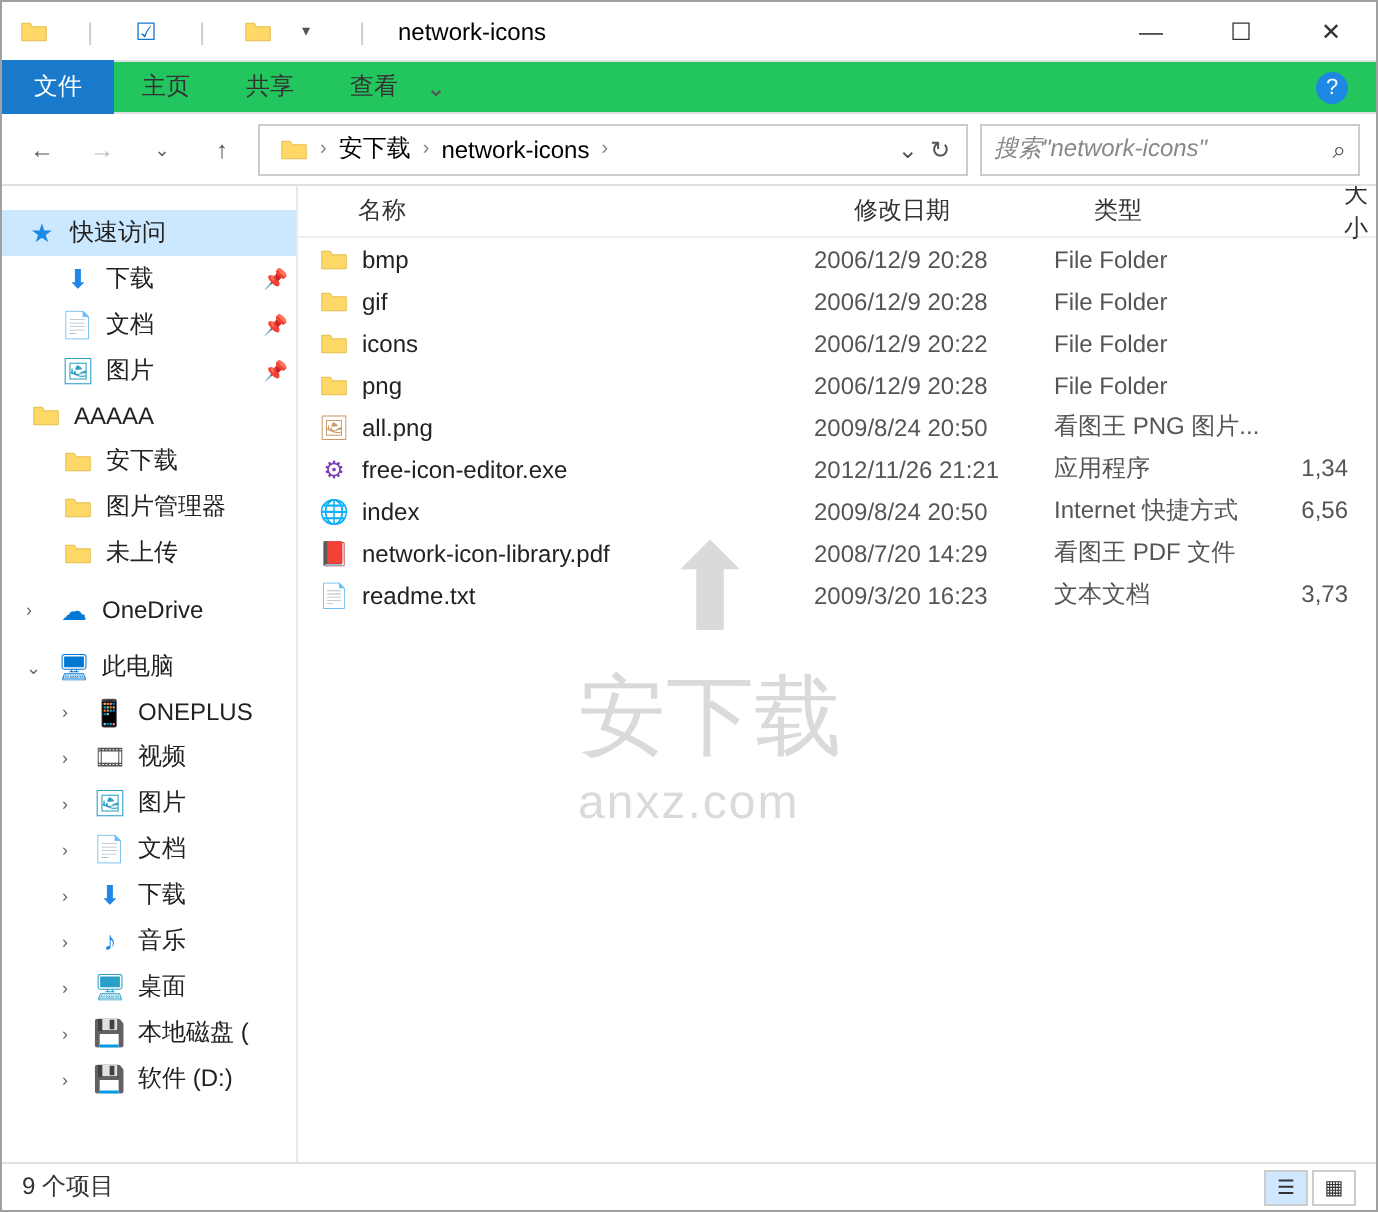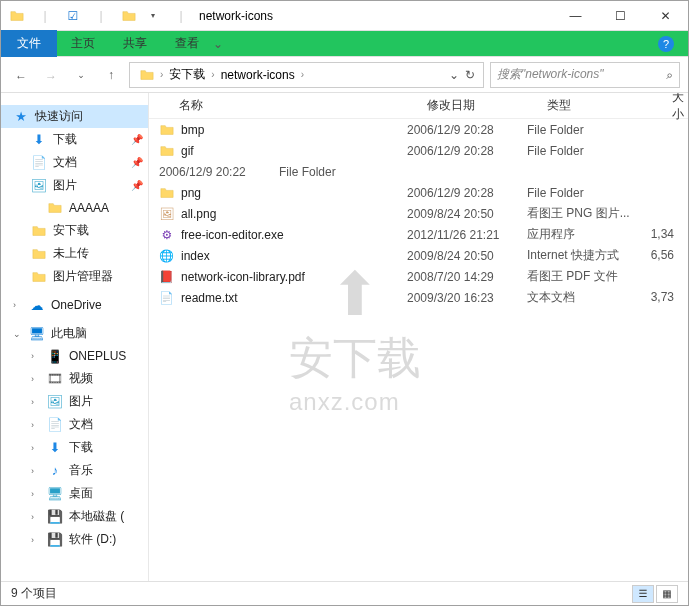--- a/index.html
+++ b/index.html
@@ -150,21 +150,21 @@
      <span>文档</span>
      <span class="pin">📌</span>
    </div>
         <div class="side-item" style="padding-left:30px">
      <span class="sb-icon">
             <span style="color:#2aa0c8">🖼</span>
           </span>
      <span>图片</span>
      <span class="pin">📌</span>
    </div>
-        <div class="side-item" style="padding-left:46px">
+        <div class="side-item" style="padding-left:14px">
      <span class="sb-icon">
             <svg width="14" height="14" viewBox="0 0 16 16">
               <path class="folder-svg" d="M1 3h5l1 2h8v8H1z"></path>
             </svg>
           </span>
      <span>AAAAA</span>
 
    </div>
         <div class="side-item" style="padding-left:30px">
      <span class="sb-icon">
@@ -174,30 +174,30 @@
           </span>
      <span>安下载</span>
 
    </div>
         <div class="side-item" style="padding-left:30px">
      <span class="sb-icon">
             <svg width="14" height="14" viewBox="0 0 16 16">
               <path class="folder-svg" d="M1 3h5l1 2h8v8H1z"></path>
             </svg>
           </span>
-     <span>未上传</span>
+     <span>图片管理器</span>
 
    </div>
         <div class="side-item" style="padding-left:30px">
      <span class="sb-icon">
             <svg width="14" height="14" viewBox="0 0 16 16">
               <path class="folder-svg" d="M1 3h5l1 2h8v8H1z"></path>
             </svg>
           </span>
-     <span>图片管理器</span>
+     <span>未上传</span>
 
    </div>
       </div>
 
     <div class="side-item section">
       <span class="tri">›</span>
       <span class="sb-icon" style="color:#0078d4">☁</span>
       <span>OneDrive</span>
     </div>
 
@@ -306,20 +306,28 @@
                 <path class="folder-svg" d="M1 3h5l1 2h8v8H1z"></path>
               </svg>
             </span>
             <span>gif</span>
           </div>
      <div class="fr-date">2006/12/9 20:28</div>
      <div class="fr-type">File Folder</div>
      <div class="fr-size"></div>
    </div>
         <div class="file-row">
+     <div class="fr-name">
+            <span class="file-icon">
+              <svg width="14" height="14" viewBox="0 0 16 16">
+                <path class="folder-svg" d="M1 3h5l1 2h8v8H1z"></path>
+              </svg>
+            </span>
+            <span>icons</span>
+          </div>
      <div class="fr-date">2006/12/9 20:22</div>
      <div class="fr-type">File Folder</div>
      <div class="fr-size"></div>
    </div>
         <div class="file-row">
      <div class="fr-name">
             <span class="file-icon">
               <svg width="14" height="14" viewBox="0 0 16 16">
                 <path class="folder-svg" d="M1 3h5l1 2h8v8H1z"></path>
               </svg>

